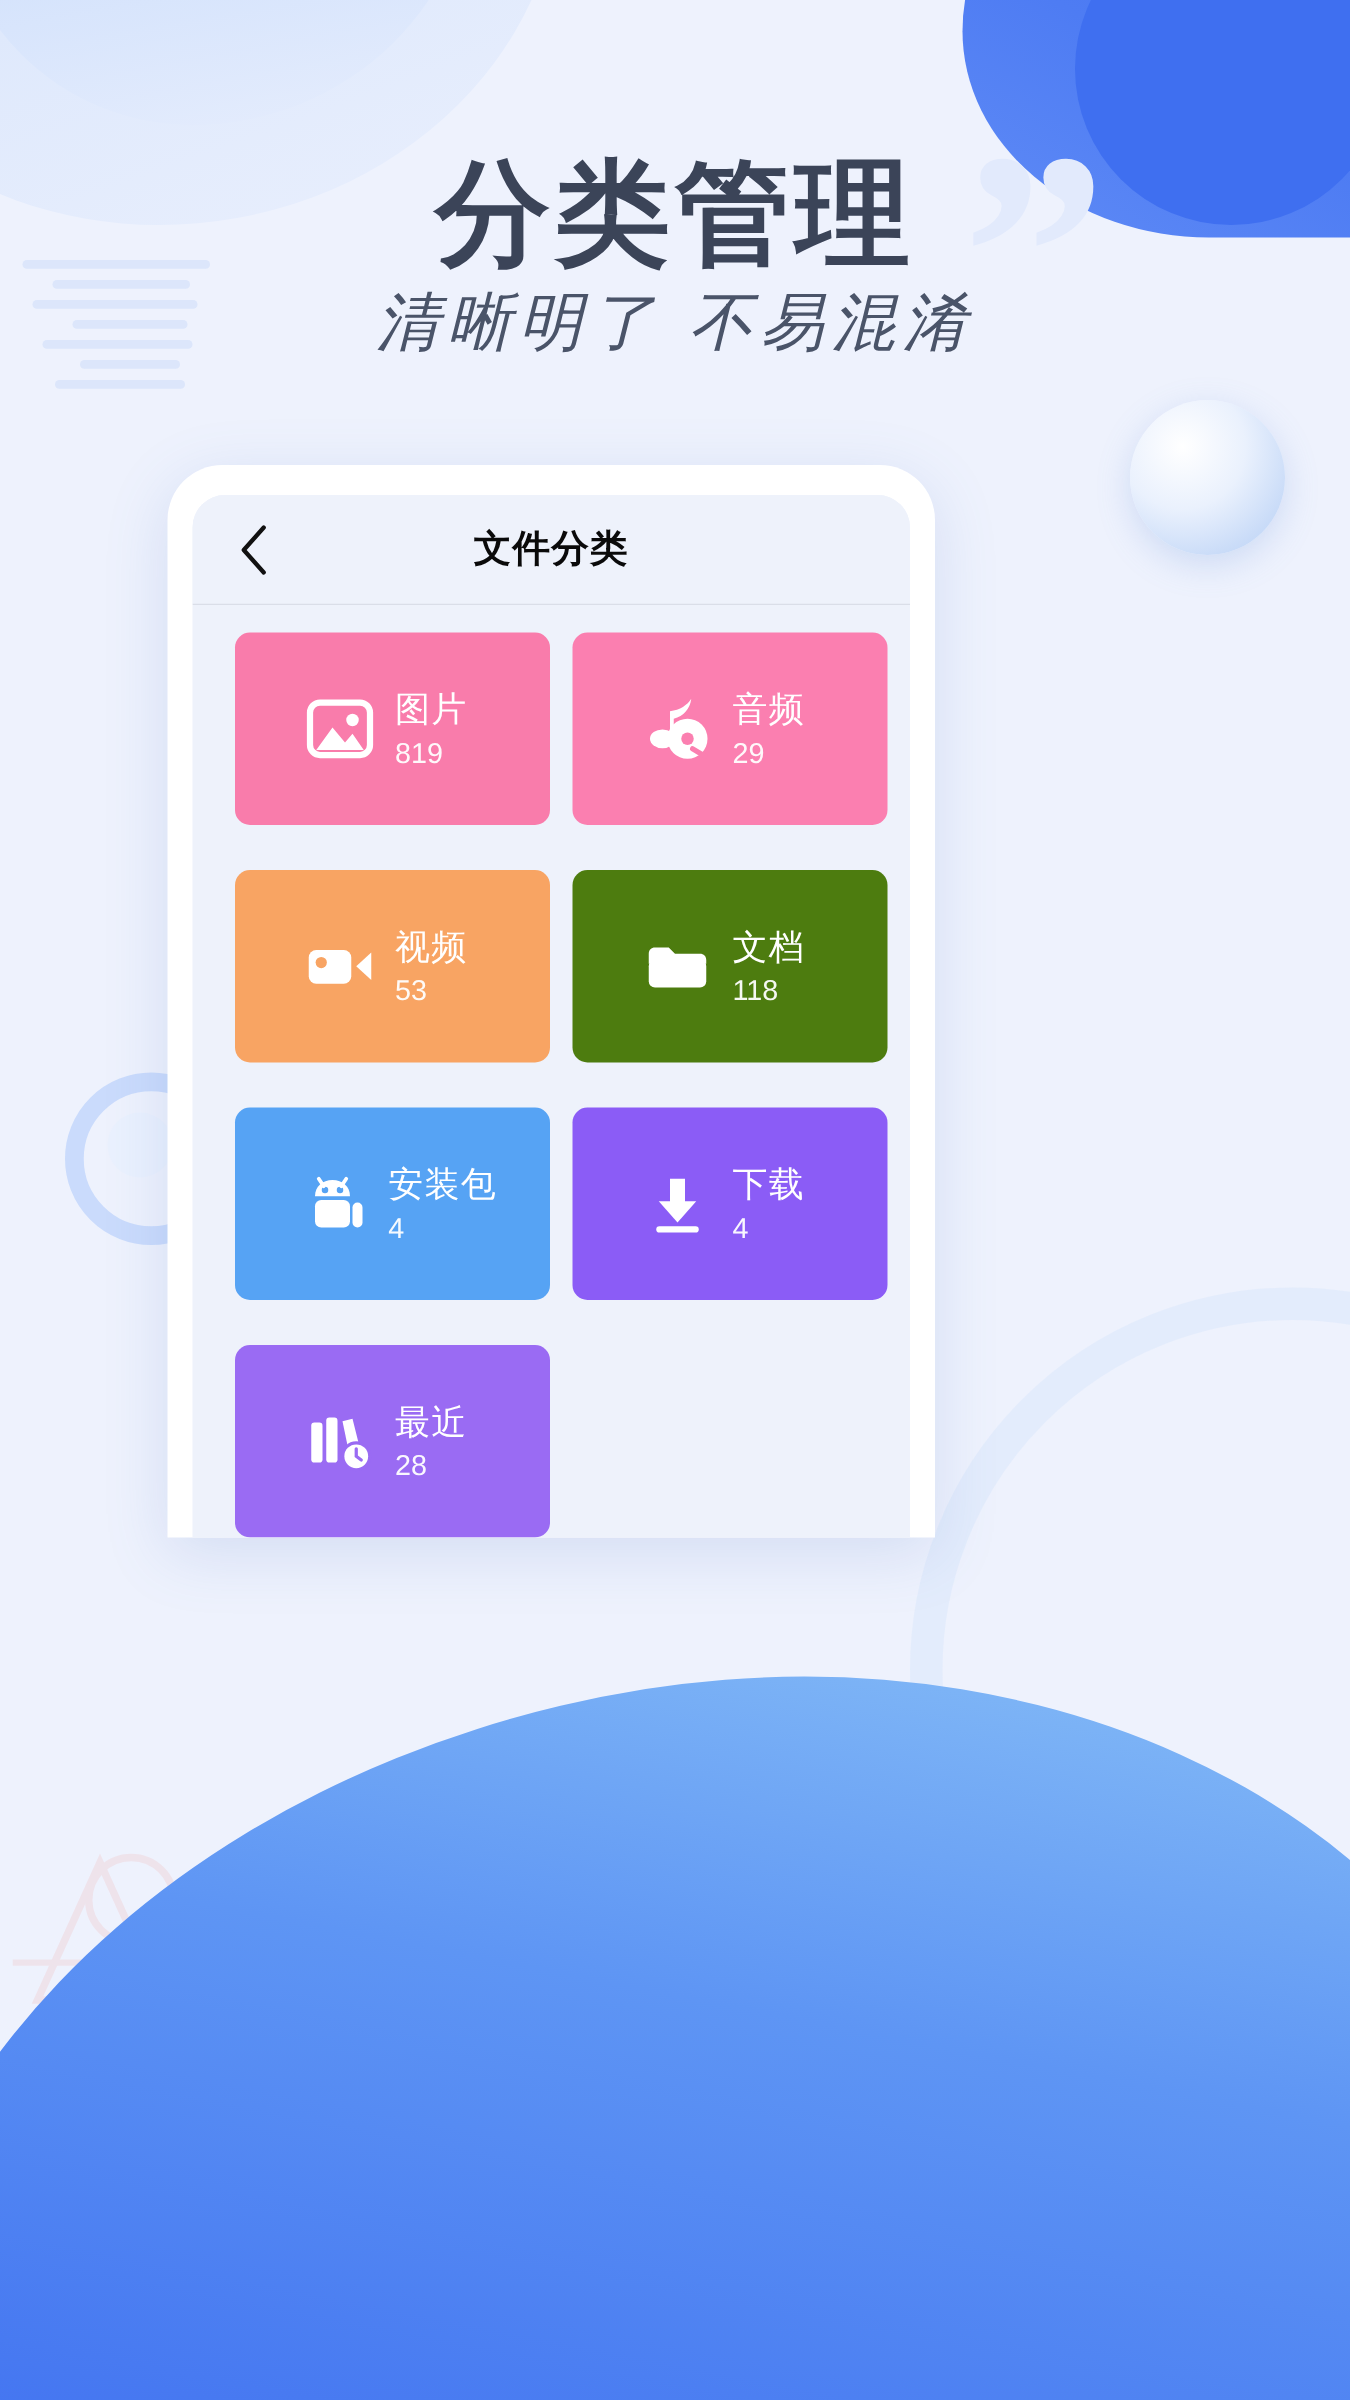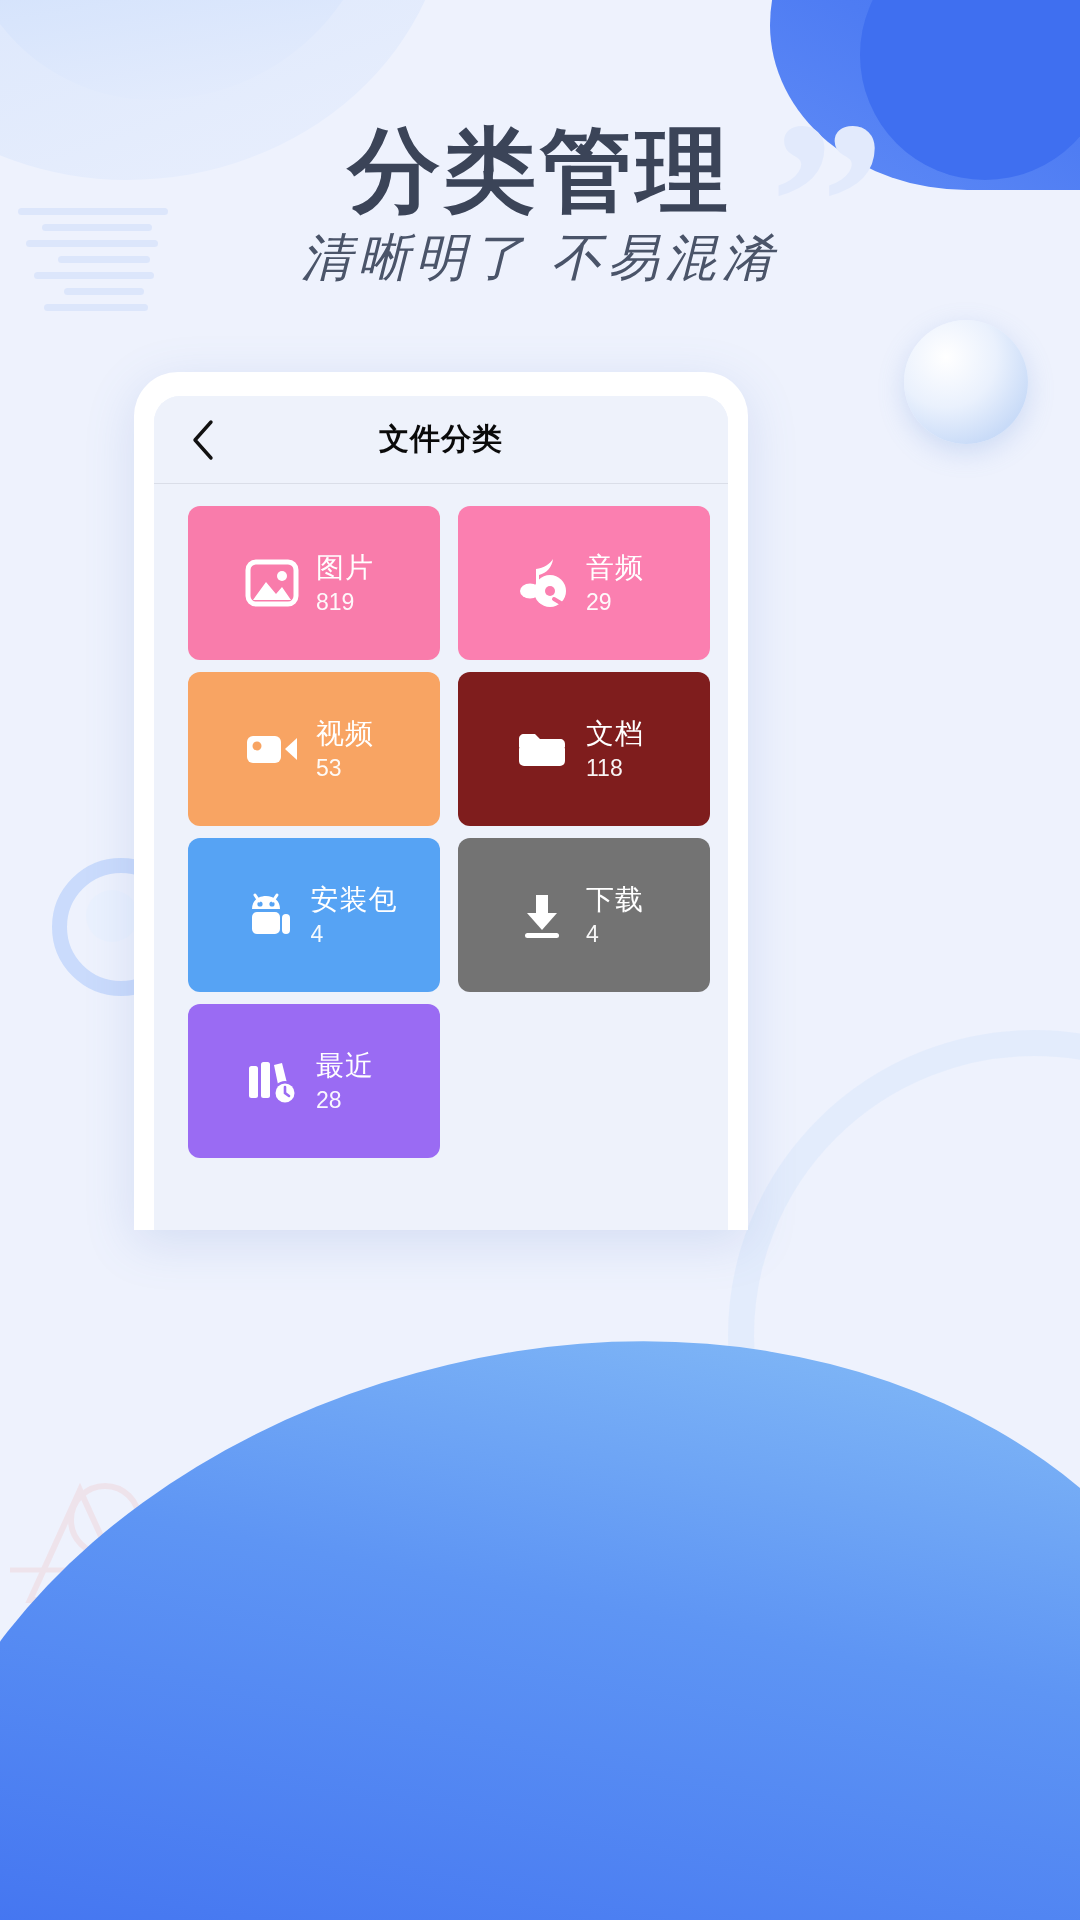--- a/index.html
+++ b/index.html
@@ -190,21 +190,21 @@
     font-weight: 700;
     color: #0a0a0a;
     letter-spacing: 1px;
     pointer-events: none;
   }
 
   .grid {
     padding: 22px 18px;
     display: grid;
     grid-template-columns: 1fr 1fr;
-    gap: 12px 18px;
+    gap: 36px 18px;
     margin-left: 16px;
   }
   .card {
     height: 154px;
     border-radius: 12px;
     display: flex;
     align-items: center;
     justify-content: center;
     gap: 16px;
     cursor: pointer;
@@ -324,21 +324,21 @@
             <circle cx="13" cy="25" r="4.5" fill="#f8a463"></circle>
             <path d="M41 28 L53 17 V39 Z" fill="#fff"></path>
           </svg>
         </span>
         <span class="card-text">
           <span class="card-label">视频</span>
           <span class="card-count">53</span>
         </span>
       </div>
 
-      <div class="card" style="background:#7f1d1d">
+      <div class="card" style="background:#4d7c0f">
         <span class="card-icon">
           <svg width="56" height="56" viewBox="0 0 56 56" aria-hidden="true">
             <path d="M5 18 C5 15 7 13 10 13 H21 L26 18 H46 C49 18 51 20 51 23 V26 H5 Z" fill="#fff"></path>
             <rect x="5" y="23" width="46" height="22" rx="5" fill="#fff"></rect>
           </svg>
         </span>
         <span class="card-text">
           <span class="card-label">文档</span>
           <span class="card-count">118</span>
         </span>
@@ -356,21 +356,21 @@
             <rect x="43" y="27" width="8" height="20" rx="4" fill="#fff"></rect>
           </svg>
         </span>
         <span class="card-text">
           <span class="card-label">安装包</span>
           <span class="card-count">4</span>
         </span>
       </div>
 
 
-      <div class="card" style="background:#737373">
+      <div class="card" style="background:#8b5cf6">
         <span class="card-icon">
           <svg width="56" height="56" viewBox="0 0 56 56" aria-hidden="true">
             <rect x="22" y="8" width="12" height="21" fill="#fff"></rect>
             <path d="M13 26 L28 43 L43 26 Z" fill="#fff"></path>
             <rect x="11" y="46" width="34" height="5" rx="2.5" fill="#fff"></rect>
           </svg>
         </span>
         <span class="card-text">
           <span class="card-label">下载</span>
           <span class="card-count">4</span>

